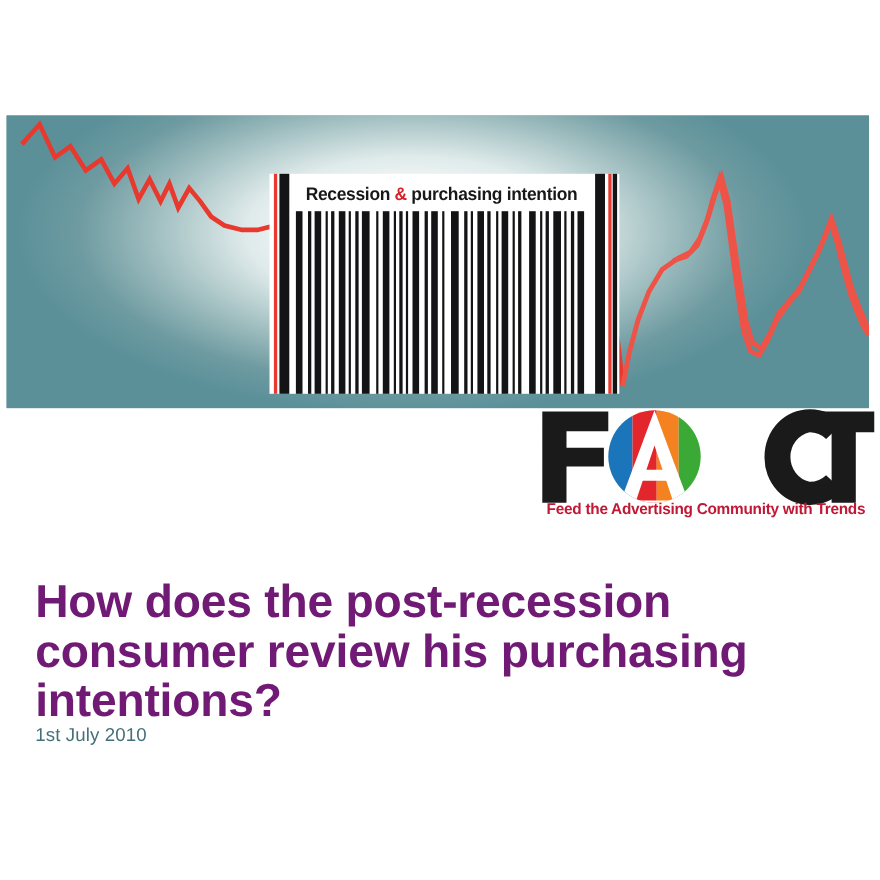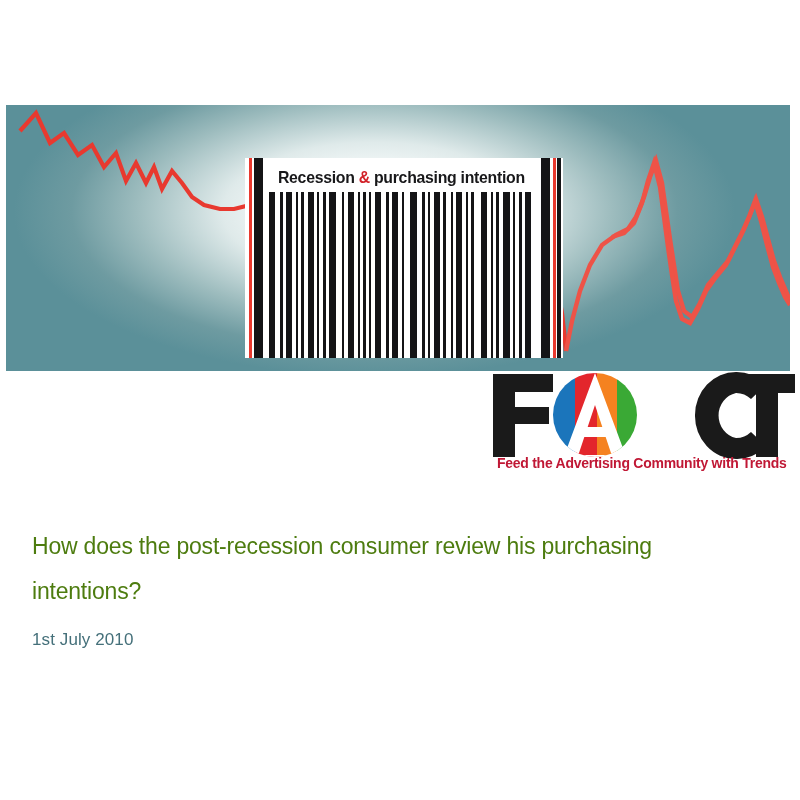--- a/index.html
+++ b/index.html
@@ -142,29 +142,28 @@
 
   
   #title-block {
     position: absolute;
     left: 32px;
     top: 524px;
     width: 730px;
   }
   #slide-title {
     font-family: "Liberation Sans", sans-serif;
-    font-size: 23px;
-    font-weight: normal;
+    font-size: 42px;
+    font-weight: bold;
     line-height: 45px;
-    color: #4d7c0f;
+    color: #701a75;
     letter-spacing: -0.2px;
     max-width: 700px;
   }
   #slide-date {
-    margin-top: 16px;
     font-family: "Liberation Sans", sans-serif;
     font-size: 17px;
     font-weight: normal;
     color: #45707a;
     letter-spacing: 0.1px;
   }
 </style>
 </head>
 <body>
 

